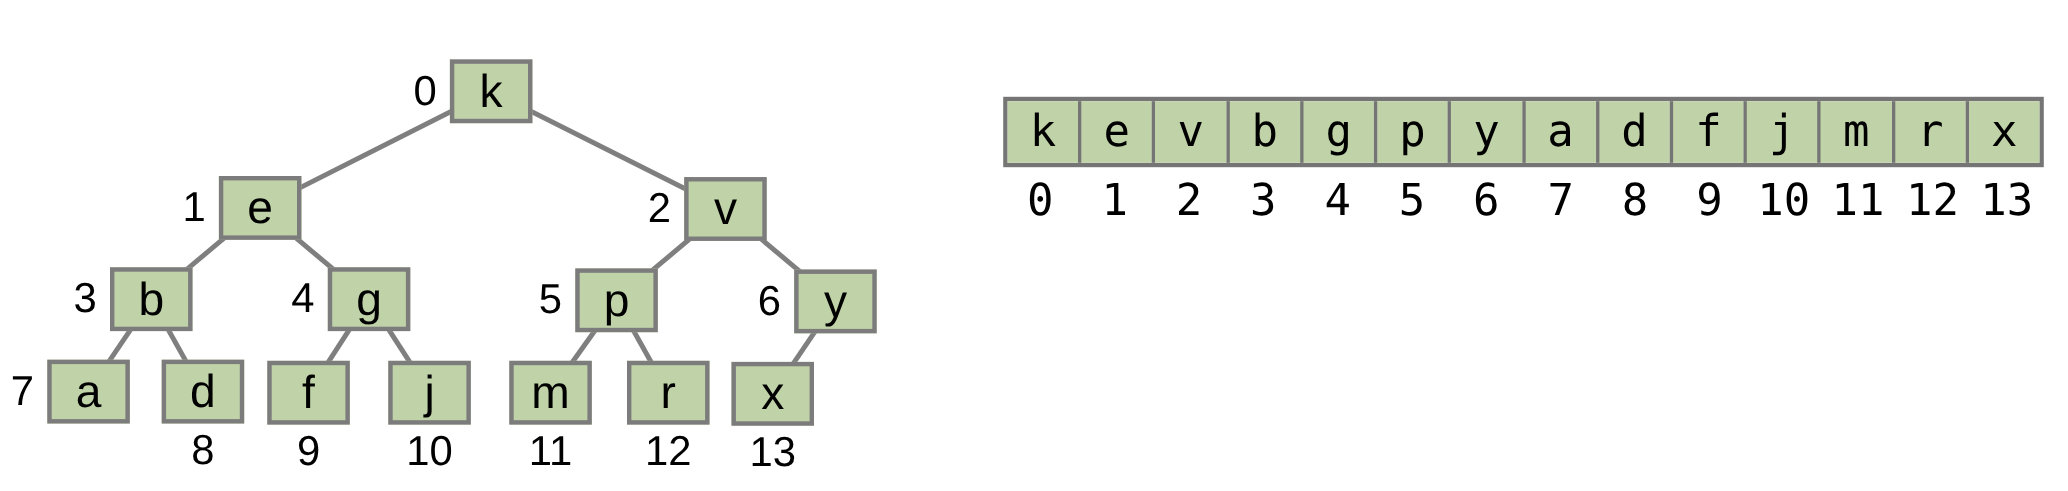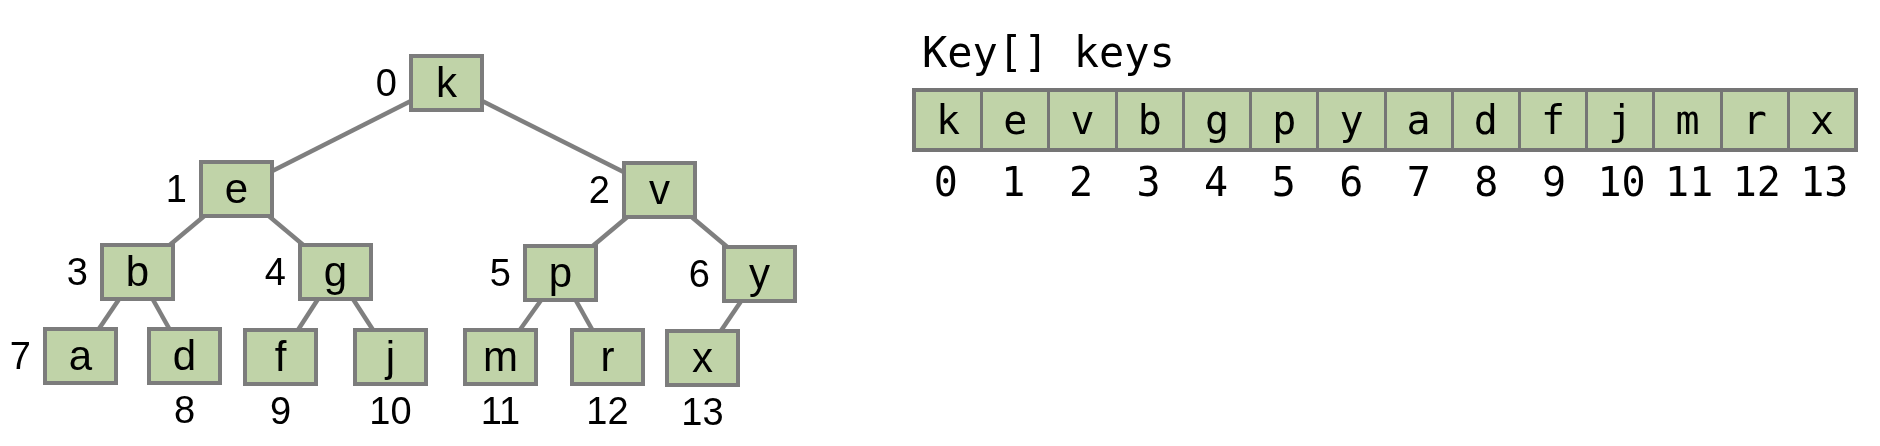--- a/index.html
+++ b/index.html
@@ -103,21 +103,20 @@
       <div class="tree-node" style="left: 353px; top: 328px; background: rgb(192, 211, 168); border-color: rgb(124, 124, 124);">j</div>
       <div class="tree-label below" style="left: 390.5px; top: 392px;">10</div>
       <div class="tree-node" style="left: 463px; top: 328px; background: rgb(192, 211, 168); border-color: rgb(124, 124, 124);">m</div>
       <div class="tree-label below" style="left: 500.5px; top: 392px;">11</div>
       <div class="tree-node" style="left: 570px; top: 328px; background: rgb(192, 211, 168); border-color: rgb(124, 124, 124);">r</div>
       <div class="tree-label below" style="left: 607.5px; top: 392px;">12</div>
       <div class="tree-node" style="left: 665px; top: 329px; background: rgb(192, 211, 168); border-color: rgb(124, 124, 124);">x</div>
       <div class="tree-label below" style="left: 702.5px; top: 393px;">13</div>
     </div>
 
-  <div class="array-title">Key[] keys</div>
   <div class="array-row" id="array-row">
       <div class="array-cell" style="background: rgb(192, 211, 168);">k</div>
       <div class="array-cell" style="background: rgb(192, 211, 168);">e</div>
       <div class="array-cell" style="background: rgb(192, 211, 168);">v</div>
       <div class="array-cell" style="background: rgb(192, 211, 168);">b</div>
       <div class="array-cell" style="background: rgb(192, 211, 168);">g</div>
       <div class="array-cell" style="background: rgb(192, 211, 168);">p</div>
       <div class="array-cell" style="background: rgb(192, 211, 168);">y</div>
       <div class="array-cell" style="background: rgb(192, 211, 168);">a</div>
       <div class="array-cell" style="background: rgb(192, 211, 168);">d</div>

